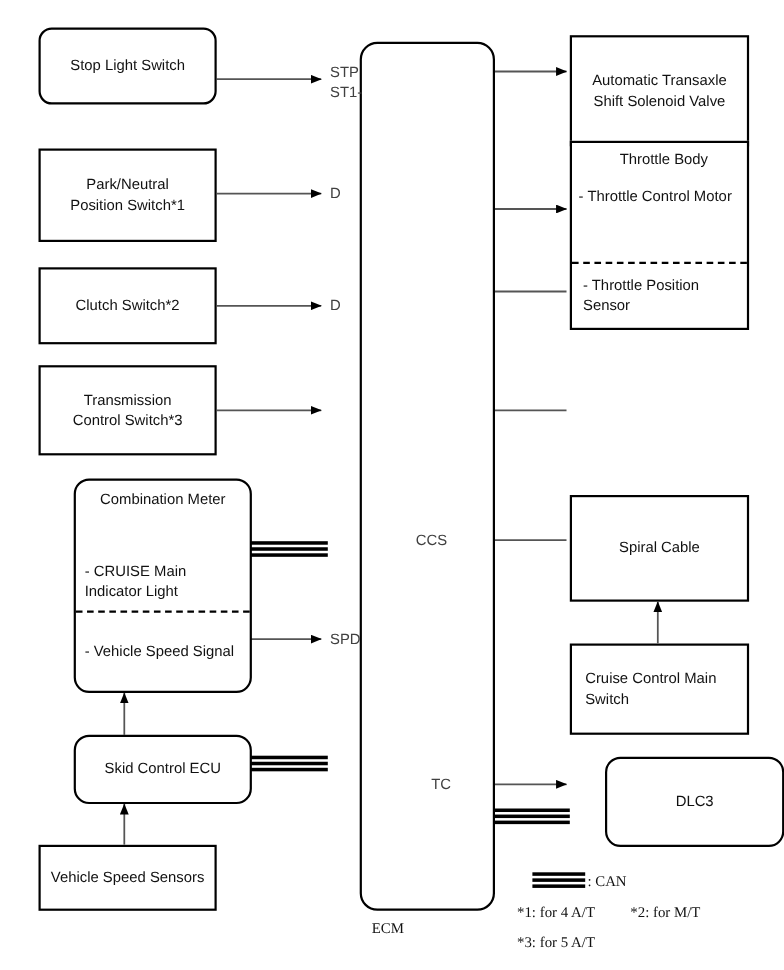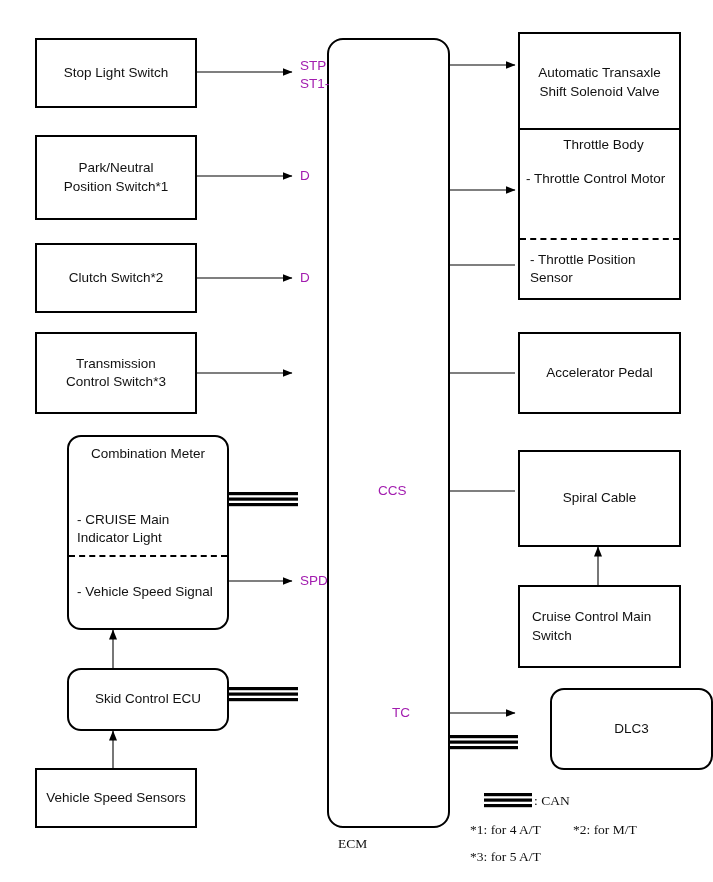--- a/index.html
+++ b/index.html
@@ -48,21 +48,21 @@
     text-align: center;
   }
   .sect {
     display: flex;
     align-items: center;
     box-sizing: border-box;
   }
   .port-label {
     position: absolute;
     font-size: 13.5px;
-    color: #a21caf;
+    color: #404040;
     white-space: pre-line;
     line-height: 1.3;
   }
   .free-text {
     position: absolute;
     font-size: 13.5px;
     color: #111111;
     white-space: pre-line;
     line-height: 1.45;
     font-family: Liberation Serif, serif;
@@ -146,21 +146,21 @@
   </div>
   <div class="port-label" style="left:300px; top:57px;">STP
 ST1-</div>
   <div class="port-label" style="left:300px; top:167px;">D</div>
   <div class="port-label" style="left:300px; top:269px;">D</div>
   <div class="port-label" style="left:300px; top:572px;">SPD</div>
   <div class="port-label" style="left:378px; top:482px;">CCS</div>
   <div class="port-label" style="left:392px; top:704px;">TC</div>
   <div class="free-text" style="left:338px; top:834px;">ECM</div>
 
-  <div class="node-box center-all" style="left:35px; top:38px; width:162px; height:70px;">
+  <div class="node-box center-all" style="left:35px; top:25px; width:162px; height:70px;border-radius:12px;">
     <span class="node-label">Stop Light Switch</span>
   </div>
 
   <div class="node-box center-all" style="left:35px; top:135px; width:162px; height:85px;">
     <span class="node-label">Park/Neutral
 Position Switch*1</span>
   </div>
 
   <div class="node-box center-all" style="left:35px; top:243px; width:162px; height:70px;">
     <span class="node-label">Clutch Switch*2</span>
@@ -203,23 +203,20 @@
     </div>
     <div class="sect" style="height:70px; padding:0 6px; border-bottom:2px dashed #000000; align-items:flex-start;">
       <span class="node-label">- Throttle Control Motor</span>
     </div>
     <div class="sect" style="flex:1; padding:0 10px; align-items:center;">
       <span class="node-label">- Throttle Position
   Sensor</span>
     </div>
   </div>
 
-  <div class="node-box center-all" style="left:518px; top:332px; width:163px; height:82px;">
-    <span class="node-label">Accelerator Pedal</span>
-  </div>
 
   <div class="node-box" style="left:518px; top:585px; width:163px; height:83px; justify-content:center;">
     <span class="node-label" style="padding-left:12px;">Cruise Control Main
 Switch</span>
   </div>
 
   <div class="node-box center-all" style="left:518px; top:450px; width:163px; height:97px;">
     <span class="node-label">Spiral Cable</span>
   </div>
 

